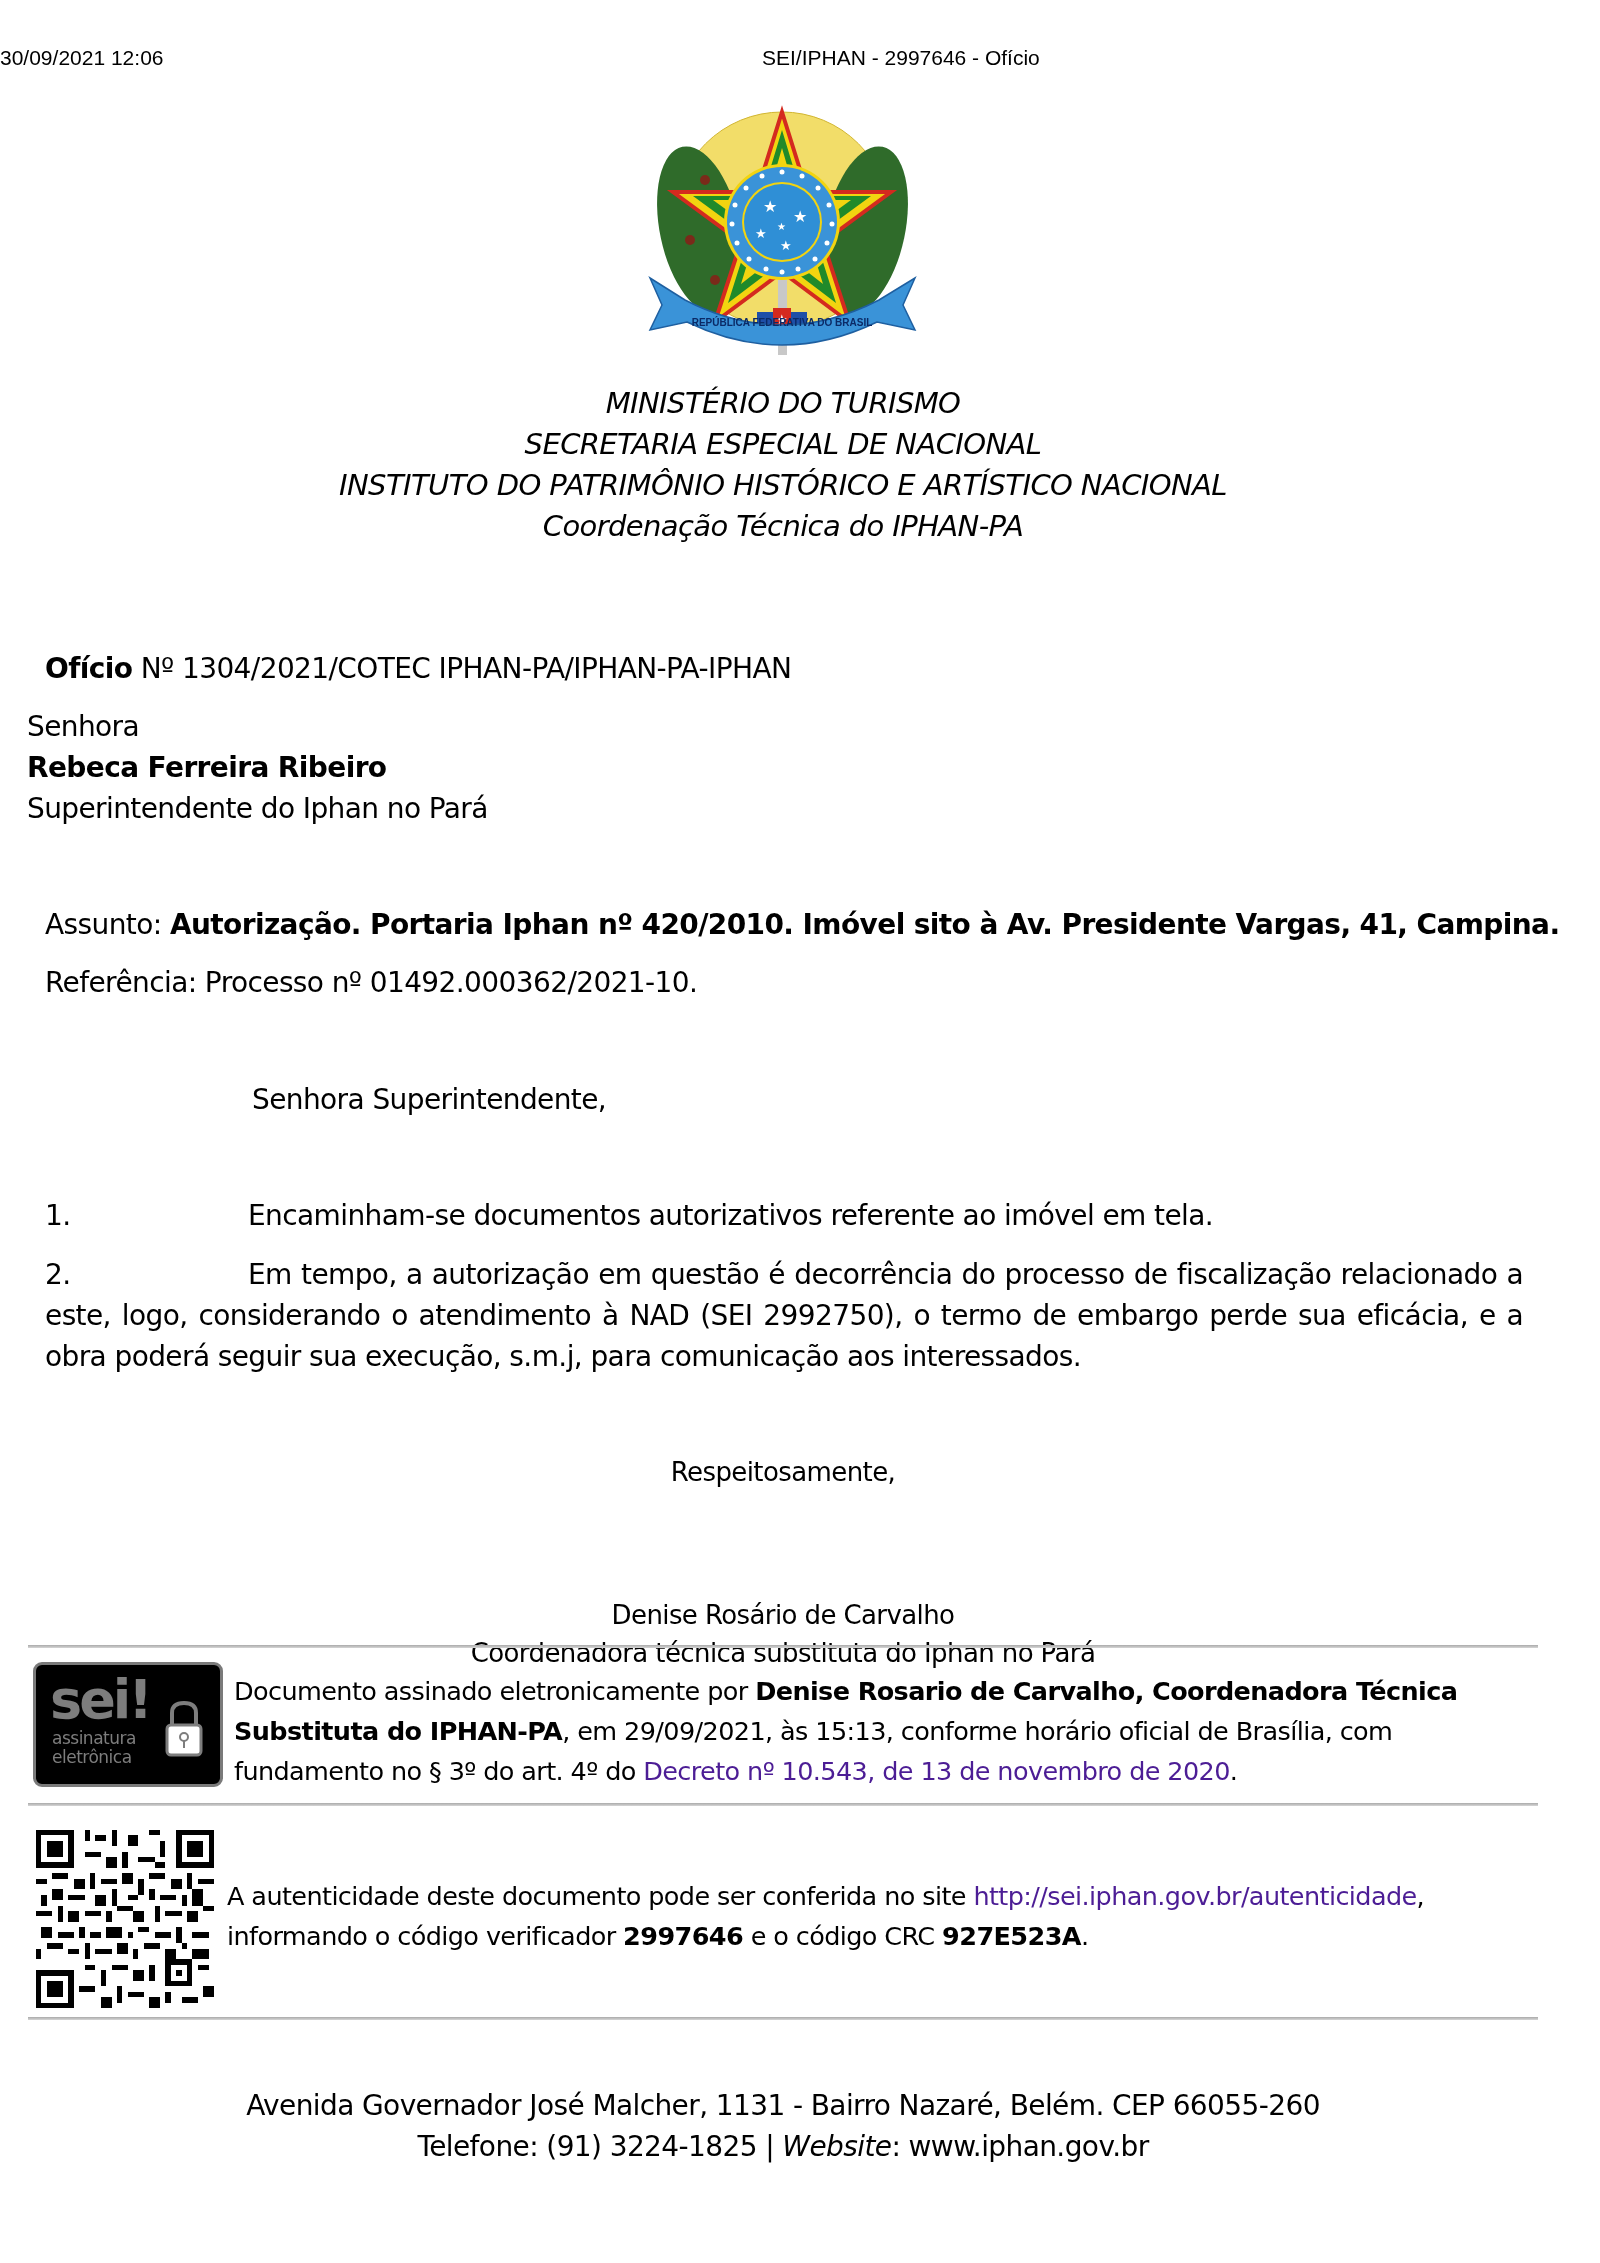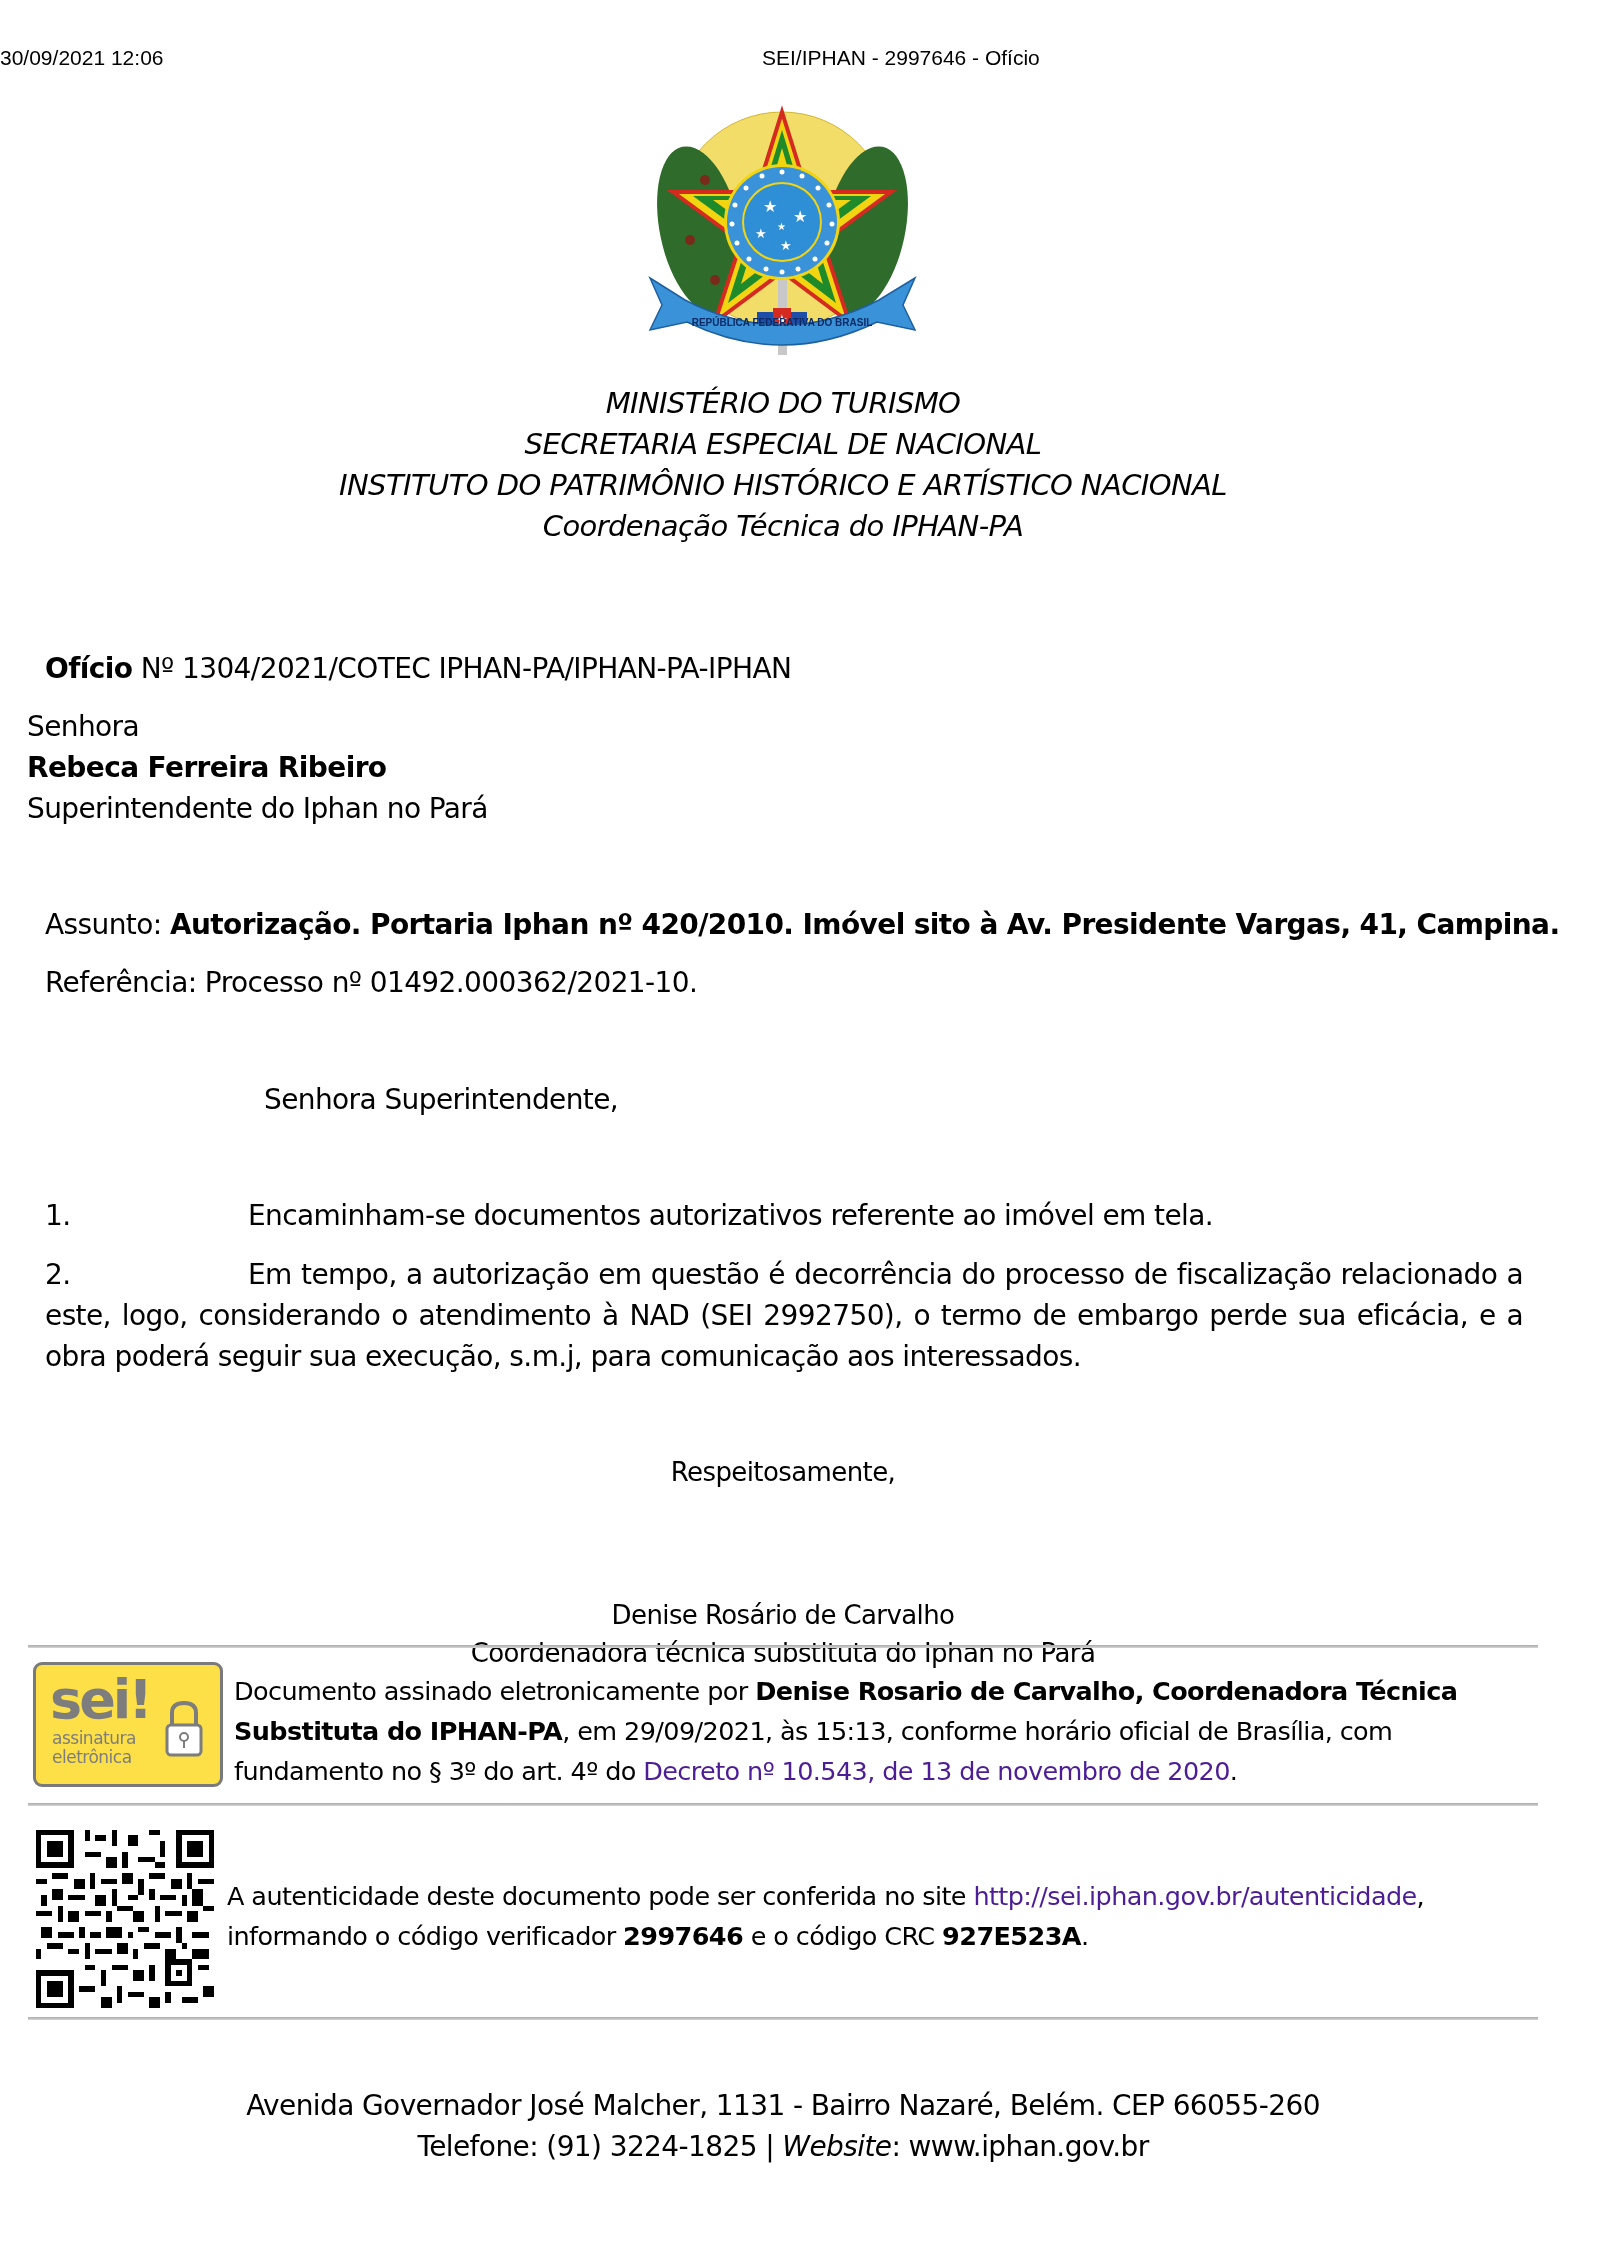--- a/index.html
+++ b/index.html
@@ -9,21 +9,21 @@
   .doc { font-family: "DejaVu Sans", sans-serif; letter-spacing: -0.6px; }
   .center-block { left: 0; width: 1566px; text-align: center; }
   .inst { top: 383px; font-size: 29px; line-height: 41px; }
   .inst div { white-space: nowrap; font-style: italic; }
   .t29 { font-size: 28px; line-height: 41px; }
   b { font-weight: bold; }
   .rule { position: absolute; left: 28px; width: 1510px; height: 3px; background: linear-gradient(#aaaaaa, #d6d6d6); }
   .para-num { display: inline-block; width: 203px; }
   .justify { text-align: justify; text-align-last: left; }
   a.link { color: #4c1d95; }
-  .sei-box { left: 33px; top: 1662px; width: 190px; height: 125px; border: 3px solid #7a7a7a; border-radius: 9px; box-sizing: border-box; background: #fde047; }
+  .sei-box { left: 33px; top: 1662px; width: 190px; height: 125px; border: 3px solid #7a7a7a; border-radius: 9px; box-sizing: border-box; background: #000000; }
   .sei-word { position: absolute; left: 14px; top: 4px; font-family: "DejaVu Sans", sans-serif; font-weight: bold; font-size: 54px; color: #7d7d7d; letter-spacing: -3px; line-height: 62px; }
   .sei-sub { position: absolute; left: 16px; top: 64px; font-family: "DejaVu Sans", sans-serif; font-size: 17px; color: #7d7d7d; line-height: 19px; letter-spacing: -0.5px; }
   .lock { position: absolute; left: 128px; top: 34px; width: 40px; height: 60px; }
   .qr { left: 36px; top: 1830px; width: 178px; height: 178px; }
 </style>
 </head>
 <body>
 
 <div class="abs hdr" style="left:0;">30/09/2021 12:06</div>
 <div class="abs hdr" style="left:762px;">SEI/IPHAN - 2997646 - Ofício</div>
@@ -101,21 +101,21 @@
   <div>Superintendente do Iphan no Pará</div>
 </div>
 
 <div class="abs doc t29" style="left:45px; top:904px; white-space:nowrap;">
   <span>Assunto:</span>
   <b>Autorização. Portaria Iphan nº 420/2010. Imóvel sito à Av. Presidente Vargas, 41, Campina.</b>
 </div>
 
 <div class="abs doc t29" style="left:45px; top:962px; white-space:nowrap;">Referência: Processo nº 01492.000362/2021-10.</div>
 
-<div class="abs doc t29" style="left:264px; top:1079px;">Senhora Superintendente,</div>
+<div class="abs doc t29" style="left:252px; top:1079px;">Senhora Superintendente,</div>
 
 <div class="abs doc t29" style="left:45px; top:1195px; width:1478px; white-space:nowrap;">
   <span class="para-num">1.</span><span>Encaminham-se documentos autorizativos referente ao imóvel em tela.</span>
 </div>
 
 <div class="abs doc t29 justify" style="left:45px; top:1254px; width:1478px;">
   <span class="para-num">2.</span><span>Em tempo, a autorização em questão é decorrência do processo de fiscalização relacionado a este, logo, considerando o atendimento à NAD (SEI 2992750), o termo de embargo perde sua eficácia, e a obra poderá seguir sua execução, s.m.j, para comunicação aos interessados.</span>
 </div>
 
 <div class="abs doc" style="left:0; width:1566px; text-align:center; top:1454px; font-size:26px; line-height:36px;">Respeitosamente,</div>

